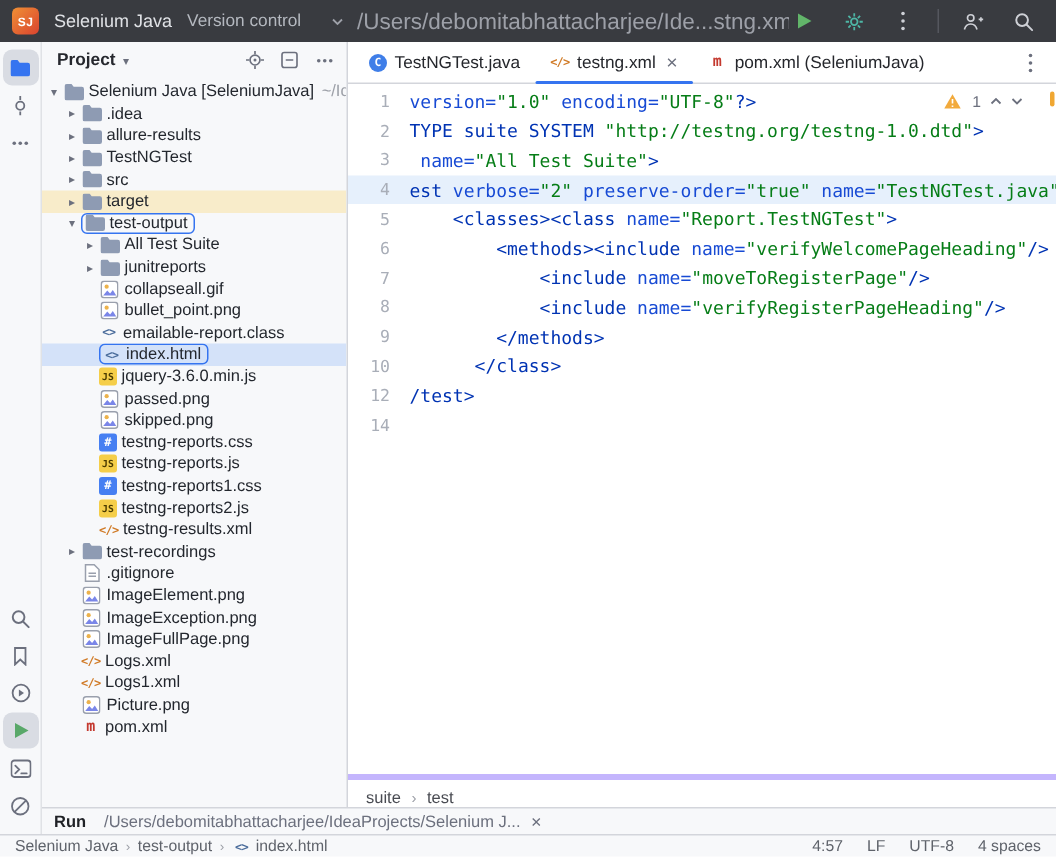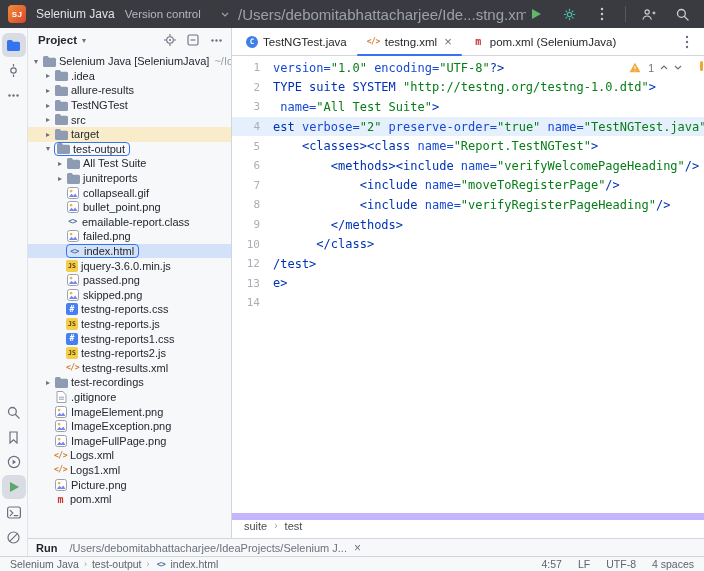--- a/index.html
+++ b/index.html
@@ -70,22 +70,22 @@
   .cline.caret{background:#e6f0fc}
   .ln{width:28px;flex:none;text-align:right;padding-right:13px;color:#a9aeb8;font:11px "DejaVu Sans Mono",monospace}
   .ct{font:12px "DejaVu Sans Mono",monospace;white-space:pre}
   .tk-tag{color:#0033b3}.tk-attr{color:#174ad4}.tk-val{color:#067d17}.tk-pln{color:#080808}
 
   .inspect{position:absolute;top:3px;right:16px;display:flex;align-items:center;gap:6px;background:#fff;padding:2px 6px;border-radius:8px;cursor:pointer}
   .wcount{font-size:10.5px;color:#6c707e}
   .insp-chev{display:flex;color:#6c707e;cursor:pointer}
   .scroll-mark{position:absolute;right:1px;top:5px;width:3px;height:10px;background:#f0a732;border-radius:2px;cursor:pointer}
 
-  .crumbs{position:absolute;left:0;right:0;bottom:0;height:18px;display:flex;align-items:flex-start;gap:7px;padding-left:12px;
-          border-top:7px solid #c4b5fd;background:#fff;font-size:11px;color:#494b52}
+  .crumbs{position:absolute;left:0;right:0;bottom:0;height:18px;display:flex;align-items:flex-end;gap:7px;padding-left:12px;
+          border-top:4px solid #c4b5fd;background:#fff;font-size:11px;color:#494b52}
   .crumb{cursor:pointer}
   .crumb-sep{color:#9da0a8;font-size:10px}
 
   
   .runbar{position:absolute;left:28px;right:0;bottom:15px;height:18px;background:#f7f8fa;border-top:1px solid #d3d5db;
           box-sizing:border-box;display:flex;align-items:center;gap:12px;padding:0 8px}
   .runbar-title{font-size:11px;font-weight:bold;color:#1f2126}
   .runbar-tab{display:flex;align-items:center;gap:7px;font-size:11px;color:#6c707e;cursor:pointer}
   .runbar-x{font-size:12px;color:#6c707e;line-height:1;cursor:pointer}
 
@@ -403,31 +403,20 @@
               <path d="M1.8 10l2.7-3.3 1.9 2 1.8-2.3 2.3 3.6z" fill="#7a86e8"></path>
             </svg>
           </span>
           <span class="tlabel">bullet_point.png</span>
         </div>
         <div class="trow" style="padding-left:26px">
           <span class="chev-sp"></span>
           <span class="ic ft ft-html">&lt;&gt;</span>
           <span class="tlabel">emailable-report.class</span>
         </div>
-        <div class="trow" style="padding-left:26px">
-          <span class="chev-sp"></span>
-          <span class="ic ">
-            <svg width="12" height="12" viewBox="0 0 12 12">
-              <rect x="0.5" y="0.5" width="11" height="11" rx="2" fill="#fff" stroke="#9aa0ad"></rect>
-              <circle cx="4.1" cy="4.1" r="1.4" fill="#ecb24c"></circle>
-              <path d="M1.8 10l2.7-3.3 1.9 2 1.8-2.3 2.3 3.6z" fill="#7a86e8"></path>
-            </svg>
-          </span>
-          <span class="tlabel">failed.png</span>
-        </div>
         <div class="trow sel" style="padding-left:26px">
           <span class="chev-sp"></span>
           <span class="obox">
             <span class="ic ft ft-html">&lt;&gt;</span>
             <span class="tlabel">index.html</span>
           </span>
         </div>
         <div class="trow" style="padding-left:26px">
           <span class="chev-sp"></span>
           <span class="ic ft ft-js">JS</span>
@@ -626,24 +615,20 @@
             <span class="ln">9</span>
             <span class="ct"><span class="tk-pln">        </span><span class="tk-tag">&lt;/methods&gt;</span></span>
           </div>
           <div class="cline">
             <span class="ln">10</span>
             <span class="ct"><span class="tk-pln">      </span><span class="tk-tag">&lt;/class&gt;</span></span>
           </div>
           <div class="cline">
             <span class="ln">12</span>
             <span class="ct"><span class="tk-tag">/test&gt;</span></span>
-          </div>
-          <div class="cline">
-            <span class="ln">13</span>
-            <span class="ct"><span class="tk-tag">e&gt;</span></span>
           </div>
           <div class="cline">
             <span class="ln">14</span>
             <span class="ct"></span>
           </div>
         </div>
       <div class="inspect">
         <span class="ic" id="warn-ic">
             <svg width="12" height="11" viewBox="0 0 12 11">
               <path d="M6 .8L11.5 10.3H.5z" fill="#f2aa3c"></path>

